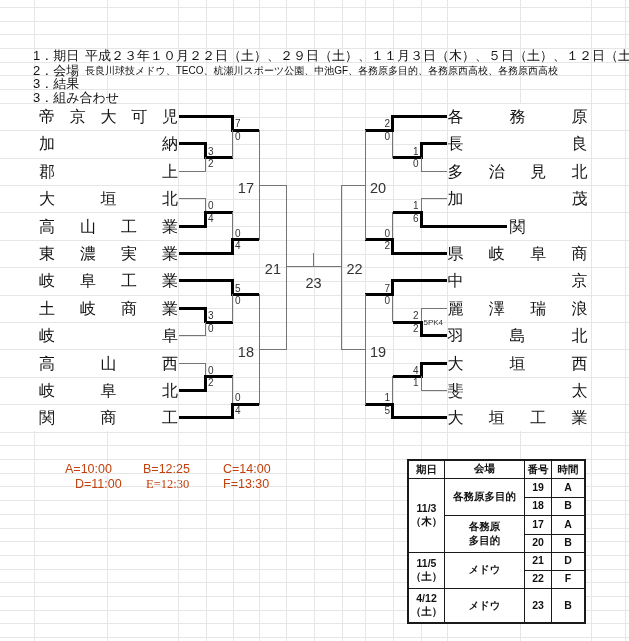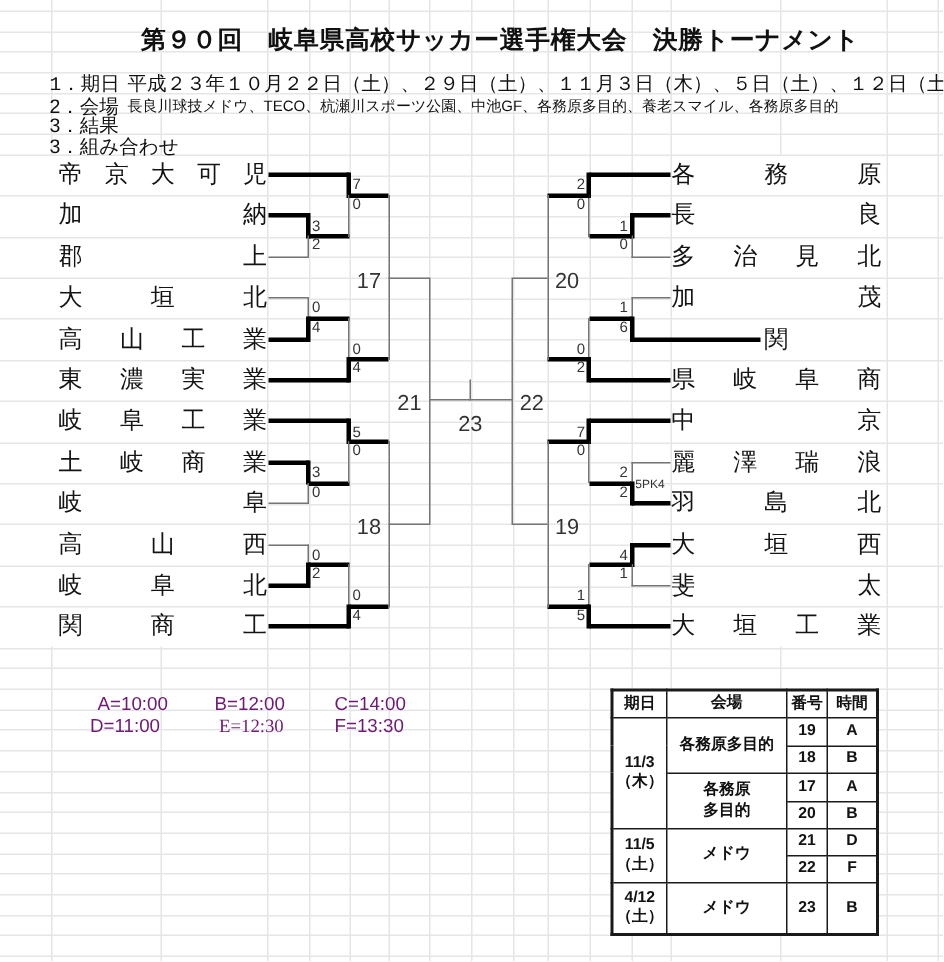--- a/index.html
+++ b/index.html
@@ -15,21 +15,21 @@
   .info-row{position:absolute;left:33px;white-space:nowrap;font-size:13px;}
   .info-row .val{position:absolute;left:52px;white-space:nowrap;}
   .info-row.small .val{font-size:10px;top:2px;}
   .team{position:absolute;display:flex;justify-content:space-between;font-size:16px;line-height:19px;height:19px;white-space:pre;color:#141414;}
   .team.center{justify-content:center;}
   .score{position:absolute;font-size:10px;line-height:10px;height:10px;width:14px;color:#333;}
   .score.r{text-align:right;}
   .mlabel{position:absolute;font-size:14.5px;line-height:14px;color:#333;width:21px;}
   .mlabel.r{text-align:right;}
   .note{position:absolute;font-size:8px;line-height:9px;color:#333;white-space:nowrap;}
-  .legend span{position:absolute;font-size:12.5px;white-space:nowrap;color:#701a75;}
+  .legend span{position:absolute;font-size:12.5px;white-space:nowrap;color:#c2410c;}
   table.sched{
     position:absolute;left:407px;top:459px;border-collapse:collapse;table-layout:fixed;
     background:#fff;border:2px solid #1a1a1a;font-size:10.5px;font-weight:bold;text-align:center;
   }
   table.sched th,table.sched td{border:1px solid #1a1a1a;vertical-align:middle;padding:0;line-height:1.25;}
   table.sched td.dot{border-top:1px dotted #999;}
   .c-date{width:35px;} .c-venue{width:79px;font-family:Liberation Mono, monospace;} .c-no{width:26px;} .c-time{width:32px;}
 </style>
 </head>
 <body>
@@ -98,29 +98,28 @@
       <div class="gh" style="top: 541.2px; left: 0px; width: 629px;"></div>
       <div class="gh" style="top: 554.9px; left: 0px; width: 629px;"></div>
       <div class="gh" style="top: 568.6px; left: 0px; width: 629px;"></div>
       <div class="gh" style="top: 582.3px; left: 0px; width: 629px;"></div>
       <div class="gh" style="top: 596px; left: 0px; width: 629px;"></div>
       <div class="gh" style="top: 609.7px; left: 0px; width: 629px;"></div>
       <div class="gh" style="top: 623.4px; left: 0px; width: 629px;"></div>
       <div class="gh" style="top: 637.1px; left: 0px; width: 629px;"></div>
     </div>
 
-  <div class="title">第９０回　岐阜県高校サッカー選手権大会　決勝トーナメント</div>
-
-  <div class="info-row" style="top:47px;font-family:Liberation Mono, monospace;">
+
+  <div class="info-row" style="top:47px;">
     <span>1．期日</span>
     <span class="val">平成２３年１０月２２日（土）、２９日（土）、１１月３日（木）、５日（土）、１２日（土）</span>
   </div>
   <div class="info-row small" style="top:61.5px;">
     <span>2．会場</span>
-    <span class="val">長良川球技メドウ、TECO、杭瀬川スポーツ公園、中池GF、各務原多目的、養老スマイル、各務原多目的</span>
+    <span class="val">長良川球技メドウ、TECO、杭瀬川スポーツ公園、中池GF、各務原多目的、各務原西高校、各務原西高校</span>
   </div>
   <div class="info-row" style="top:75px;">
     <span>3．結果</span>
   </div>
   <div class="info-row" style="top:88.5px;">
     <span>3．組み合わせ</span>
   </div>
 
   <div id="bracket">
       <div class="team" style="left: 39px; top: 107px; width: 139px;"><span>帝</span><span>京</span><span>大</span><span>可</span><span>児</span></div>
@@ -269,23 +268,23 @@
       <div class="mlabel" style="left: 370px; top: 344.9px;">19</div>
       <div class="seg" style="left: 341px; top: 184.5px; width: 1px; height: 165.4px;"></div>
       <div class="seg" style="left: 313.5px; top: 266.3px; width: 28px; height: 1px;"></div>
       <div class="mlabel" style="left: 346.5px; top: 262.3px;">22</div>
       <div class="seg" style="left: 313px; top: 252.5px; width: 1px; height: 14.8px;"></div>
       <div class="mlabel" style="left: 300px; top: 276.3px; width: 27px; text-align: center;">23</div>
     </div>
 
   <div class="legend">
     <span style="left:65px;top:462px;">A=10:00</span>
-    <span style="left:143px;top:462px;">B=12:00</span>
+    <span style="left:143px;top:462px;">B=12:25</span>
     <span style="left:223px;top:462px;">C=14:00</span>
-    <span style="left:60px;top:477px;">D=11:00</span>
+    <span style="left:75px;top:477px;">D=11:00</span>
     <span style="left:146px;top:477px;font-family:Liberation Serif, serif;">E=12:30</span>
     <span style="left:223px;top:477px;">F=13:30</span>
   </div>
 
   <table class="sched">
     <tbody>
         <tr style="height:18px;">
       <th class="c-date">期日</th>
       <th class="c-venue">会場</th>
       <th class="c-no">番号</th>

